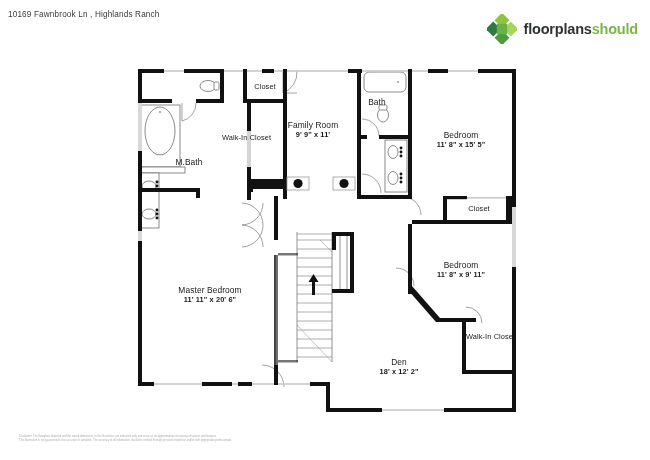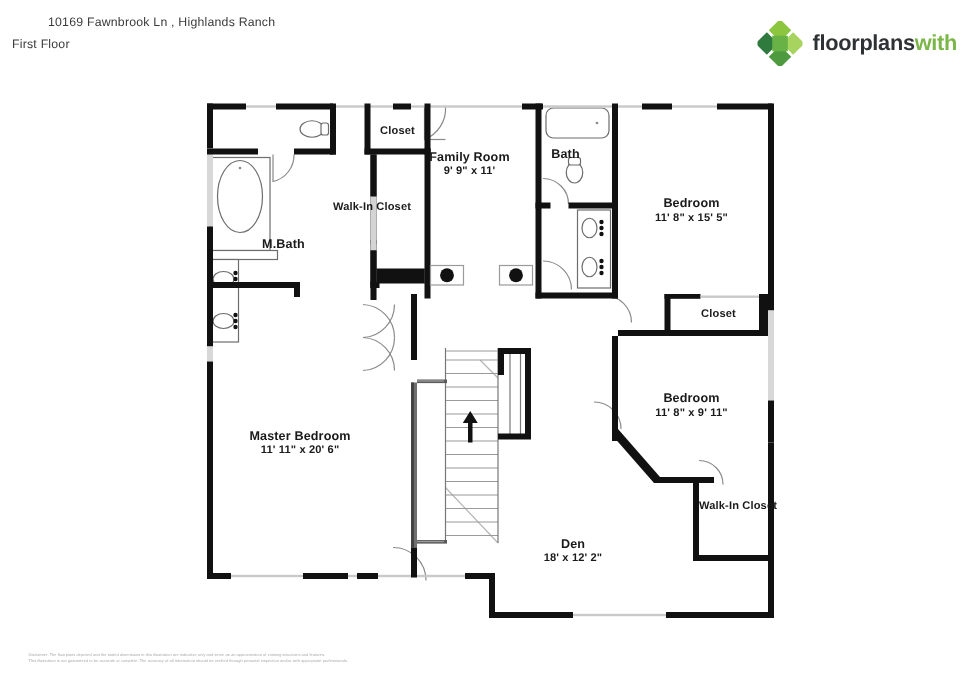--- a/index.html
+++ b/index.html
@@ -8,70 +8,69 @@
     width:650px;height:460px;
     background:#ffffff;
     font-family:"Liberation Sans", sans-serif;
     color:#231f20;
     overflow:hidden;
     position:relative;
   }
   
   #header{position:absolute;left:0;top:0;width:650px;height:62px;}
   #addr-block{position:absolute;left:8px;top:8px;}
-  #addr-line1{font-size:8.2px;color:#3a3a3a;letter-spacing:.15px;line-height:13px;margin-left:24px;}
+  #addr-line1{font-size:8.2px;color:#3a3a3a;letter-spacing:.15px;line-height:13px;}
   #addr-line2{font-size:8.2px;color:#3a3a3a;letter-spacing:.15px;line-height:13px;margin-top:2px;}
 
   #logo{position:absolute;right:12px;top:14px;display:flex;align-items:center;gap:7px;}
   #logo-mark{width:30px;height:30px;position:relative;}
   #logo-text{font-size:14.5px;font-weight:700;letter-spacing:-.2px;white-space:nowrap;}
   .logo-dark{color:#2f3234;}
   .logo-green{color:#7ab648;}
 
   
   #plan{position:absolute;left:0px;top:0px;width:650px;height:460px;}
   #plan svg{display:block;}
 
   
   .rlabel{position:absolute;text-align:center;color:#1a1a1a;line-height:1.12;
           font-weight:700;white-space:nowrap;pointer-events:none;}
-  .rname{font-size:8.4px;font-weight:700;letter-spacing:.1px;}
+  .rname{font-size:8.4px;font-weight:400;letter-spacing:.1px;}
   .rdim{font-size:7.4px;font-weight:700;letter-spacing:.1px;margin-top:1px;}
   .small .rname{font-size:7.4px;}
 
   
   #disclaimer{position:absolute;left:19px;top:435px;width:400px;
               font-size:2.6px;line-height:4.1px;color:#a8a8a8;letter-spacing:.05px;}
   #disclaimer div{white-space:nowrap;}
 </style>
 </head>
 <body>
 
 <div id="header">
 
   <div id="addr-block">
     <div id="addr-line1">10169 Fawnbrook Ln , Highlands Ranch</div>
-    <div id="addr-line2">First Floor</div>
   </div>
 
   <div id="logo">
     <div id="logo-mark">
       <svg width="30" height="30" viewBox="0 0 30 30" aria-hidden="true">
         <g transform="translate(15,15) rotate(45)">
           <rect x="-11.5" y="-11.5" width="10.6" height="10.6" fill="#8cc63f"></rect>
           <rect x="0.9" y="-11.5" width="10.6" height="10.6" fill="#a7d45e"></rect>
           <rect x="-11.5" y="0.9" width="10.6" height="10.6" fill="#2f7a3d"></rect>
           <rect x="0.9" y="0.9" width="10.6" height="10.6" fill="#4e9a3e"></rect>
         </g>
         <g transform="translate(15,15)">
           <rect x="-5.2" y="-5.2" width="10.4" height="10.4" fill="#69b245"></rect>
         </g>
       </svg>
     </div>
-    <div id="logo-text"><span class="logo-dark">floorplans</span><span class="logo-green">with</span></div>
+    <div id="logo-text"><span class="logo-dark">floorplans</span><span class="logo-green">should</span></div>
   </div>
 </div>
 
 <div id="plan">
 <svg width="650" height="460" viewBox="0 0 650 460">
 
   <g stroke="#6d6d6d" stroke-width="0.8" fill="none">
 
     <rect x="140" y="105" width="40" height="62" fill="#fff"></rect>
     <ellipse cx="160" cy="131" rx="15" ry="24" fill="#fff"></ellipse>
@@ -301,21 +300,21 @@
   </div>
 
   <div class="rlabel small" style="left:222px;top:134px;width:44px;">
     <div class="rname">Walk-In Closet</div>
   </div>
 
   <div class="rlabel" style="left:170px;top:158px;width:38px;">
     <div class="rname">M.Bath</div>
   </div>
 
-  <div class="rlabel" style="left:283px;top:100px;width:60px;">
+  <div class="rlabel" style="left:283px;top:121px;width:60px;">
     <div class="rname">Family Room</div>
     <div class="rdim">9' 9" x 11'</div>
   </div>
 
   <div class="rlabel" style="left:363px;top:98px;width:28px;">
     <div class="rname">Bath</div>
   </div>
 
   <div class="rlabel" style="left:432px;top:131px;width:58px;">
     <div class="rname">Bedroom</div>
@@ -328,26 +327,26 @@
 
   <div class="rlabel" style="left:432px;top:261px;width:58px;">
     <div class="rname">Bedroom</div>
     <div class="rdim">11' 8" x 9' 11"</div>
   </div>
 
   <div class="rlabel small" style="left:466px;top:333px;width:42px;">
     <div class="rname">Walk-In Closet</div>
   </div>
 
-  <div class="rlabel" style="left:154px;top:286px;width:92px;">
+  <div class="rlabel" style="left:164px;top:286px;width:92px;">
     <div class="rname">Master Bedroom</div>
     <div class="rdim">11' 11" x 20' 6"</div>
   </div>
 
-  <div class="rlabel" style="left:354px;top:358px;width:56px;">
+  <div class="rlabel" style="left:371px;top:358px;width:56px;">
     <div class="rname">Den</div>
     <div class="rdim">18' x 12' 2"</div>
   </div>
 
 </div>
 
 <div id="disclaimer">
   <div>Disclaimer: The floorplans depicted and the stated dimensions in this illustration are indicative only and serve as an approximation of existing structures and features.</div>
   <div>This illustration is not guaranteed to be accurate or complete. The accuracy of all information should be verified through personal inspection and/or with appropriate professionals.</div>
 </div>

